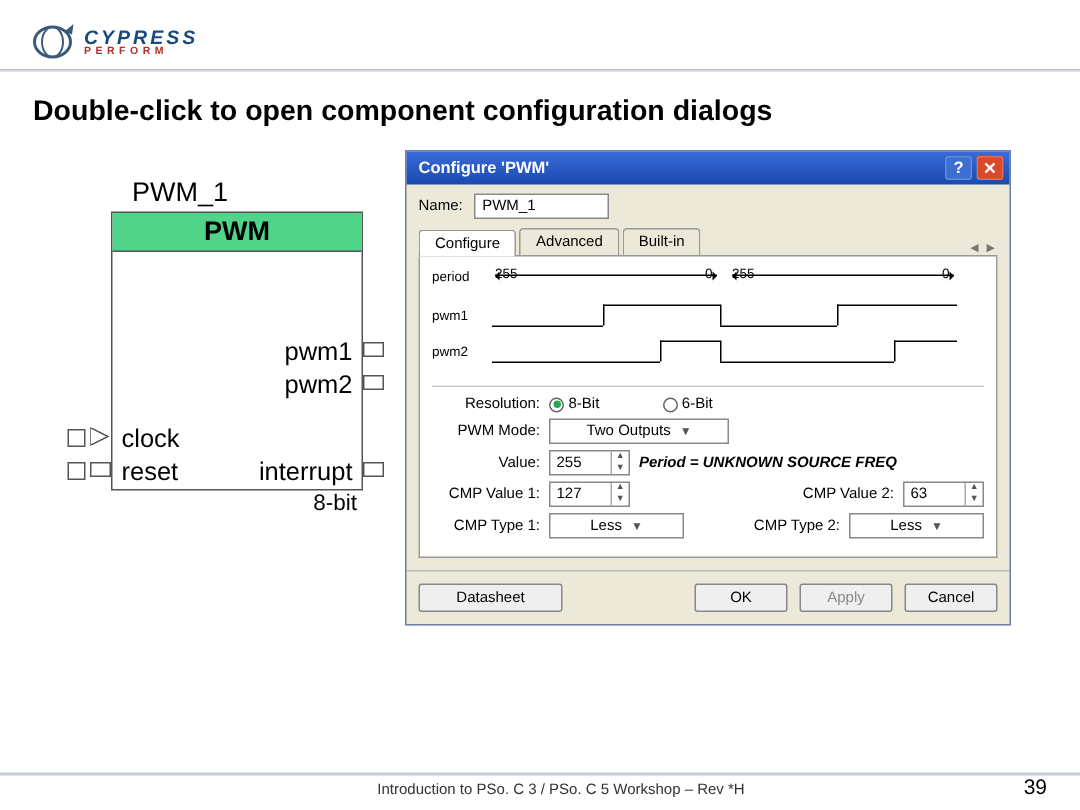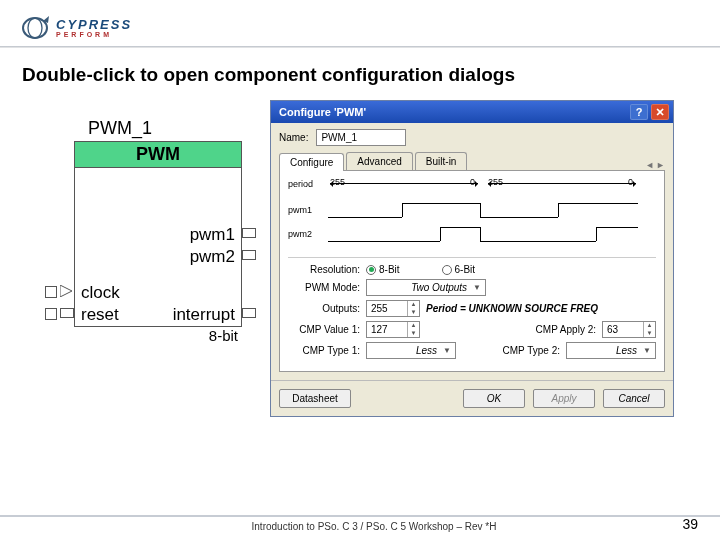--- a/index.html
+++ b/index.html
@@ -65,33 +65,33 @@
   .arrow::before{left:-3px;border-right-color:#000;}
   .arrow::after{right:-3px;border-left-color:#000;}
 
   .sep { border-top:1px solid #ccc; margin:4px 0 6px 0; }
 
   .frow { display:flex; align-items:center; margin:4px 0; gap:6px; }
   .flab { width:72px; text-align:right; font-size:10px; }
   .radio { display:inline-flex; align-items:center; gap:3px; }
   .radio .dot { width:10px; height:10px; border:1px solid #666; border-radius:50%; display:inline-flex; align-items:center; justify-content:center; }
   .radio .dot.sel::after { content:''; width:5px; height:5px; background:#2a5; border-radius:50%; }
-  .sel-box { border:1px solid #888; background:#fff; padding:2px 4px; display:flex; justify-content:flex-end; align-items:center; gap:6px;font-style:italic; }
+  .sel-box { border:1px solid #888; background:#fff; padding:2px 4px; display:flex; justify-content:center; align-items:center; gap:6px; }
   .sel-box .chev { font-size:8px; color:#555; }
   .num { border:1px solid #888; background:#fff; width:54px; display:flex; }
   .num .v { flex:1; padding:2px 4px; }
   .num .spin { width:12px; display:flex; flex-direction:column; }
   .num .spin div { flex:1; font-size:6px; text-align:center; border-left:1px solid #aaa; color:#555; line-height:6px; }
   .freq { font-style:italic; font-weight:700; font-size:10px; }
 
   .btnrow { display:flex; gap:8px; justify-content:flex-start; padding:8px; border-top:1px solid #bbb; }
   .btn { border:1px solid #888; background:#efefef; padding:3px 0; font-size:10px; text-align:center; border-radius:2px; }
-  .btn.ds { width:72px; }
+  .btn.ds { width:96px; }
   .spacer { flex:1; }
-  .btn.ok,.btn.ap,.btn.cn { width:62px;font-style:italic; }
+  .btn.ok,.btn.ap,.btn.cn { width:62px; }
   .btn.ap { color:#888; }
 
   .footer { position:absolute; bottom:8px; left:0; right:0; border-top:2px solid #c7ccd4; padding-top:4px; display:flex; justify-content:center; font-size:10px; color:#333;padding-left:28px; }
   .pagenum { position:absolute; right:22px; bottom:8px; font-size:14px; }
 </style>
 </head>
 <body>
 <div class="slide">
 
 <div class="title-row">
@@ -207,41 +207,41 @@
               </span>
         </div>
         <div class="frow">
           <span class="flab">PWM Mode:</span>
           <span class="sel-box" style="width:120px">
                 <span>Two Outputs</span>
                 <span class="chev">▼</span>
               </span>
         </div>
         <div class="frow">
-          <span class="flab">Outputs:</span>
+          <span class="flab">Value:</span>
           <span class="num">
                 <span class="v">255</span>
                 <span class="spin">
                   <div>▲</div>
                   <div>▼</div>
                 </span>
               </span>
           <span class="freq">Period = UNKNOWN SOURCE FREQ</span>
         </div>
         <div class="frow">
           <span class="flab">CMP Value 1:</span>
           <span class="num">
                 <span class="v">127</span>
                 <span class="spin">
                   <div>▲</div>
                   <div>▼</div>
                 </span>
               </span>
           <span style="flex:1"></span>
-          <span class="flab" style="width:78px">CMP Apply 2:</span>
+          <span class="flab" style="width:78px">CMP Value 2:</span>
           <span class="num">
                 <span class="v">63</span>
                 <span class="spin">
                   <div>▲</div>
                   <div>▼</div>
                 </span>
               </span>
         </div>
         <div class="frow">
           <span class="flab">CMP Type 1:</span>

